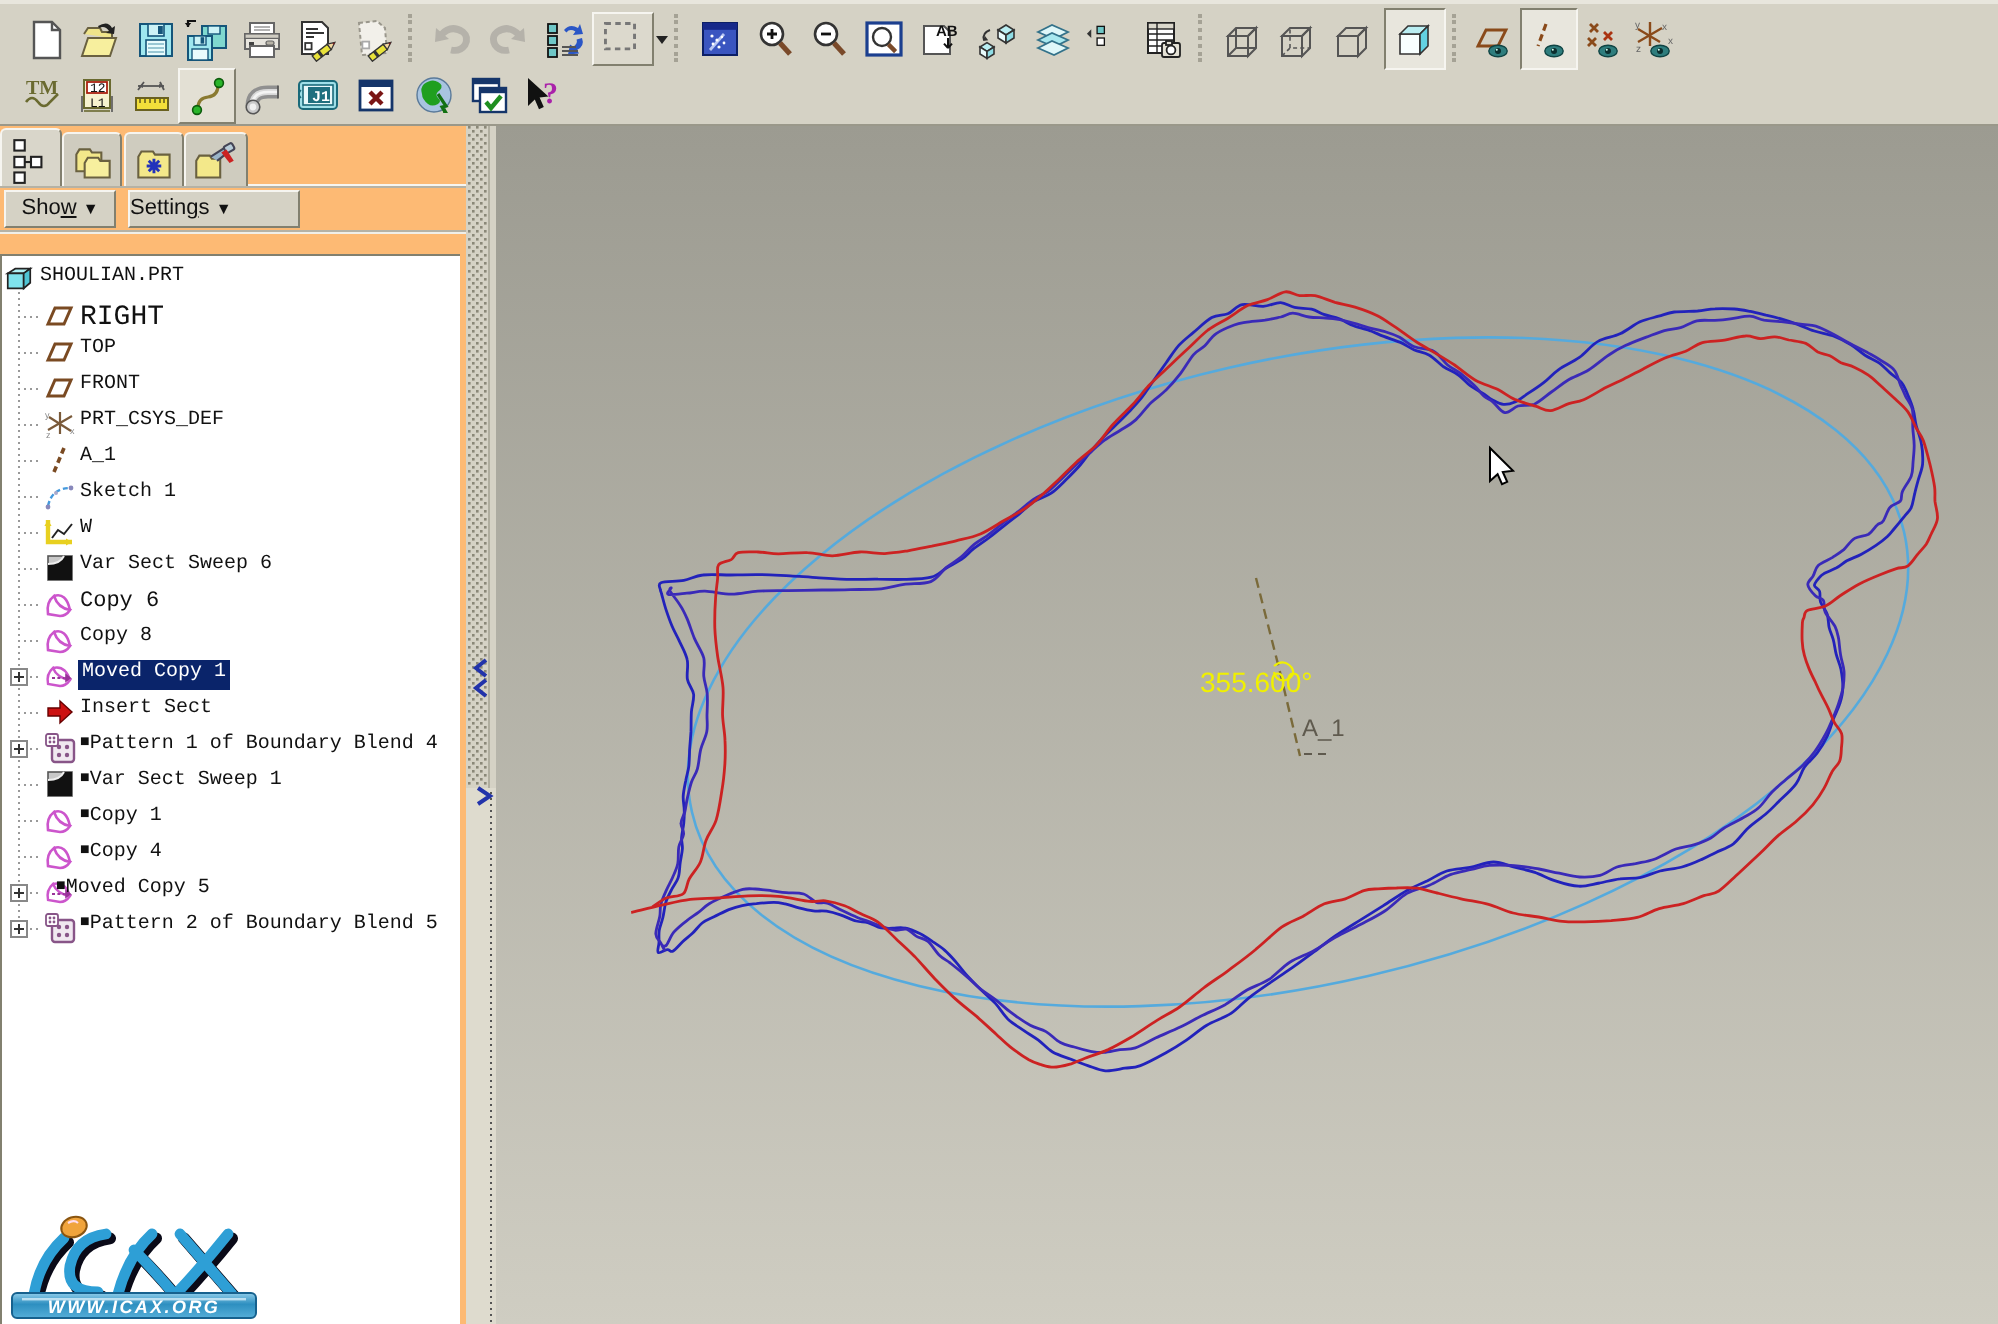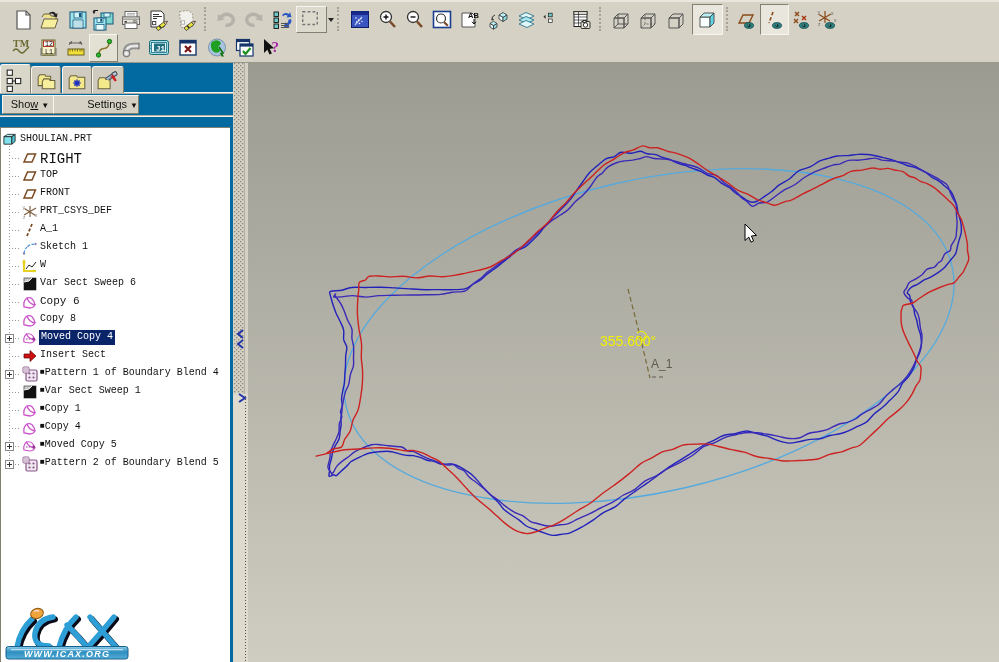--- a/index.html
+++ b/index.html
@@ -290,21 +290,21 @@
       <rect x="2.5" y="2.5" width="13" height="2.6" fill="#15356a"></rect>
       <rect x="6" y="7" width="13" height="12" fill="#fff" stroke="#15356a" stroke-width="1.2"></rect>
       <rect x="6" y="7" width="13" height="2.6" fill="#15356a"></rect>
       <path d="M9 14 l2.5 3 l5 -6" fill="none" stroke="#1f8f1f" stroke-width="2.2"></path>
     </svg>
     <svg style="position:absolute;left:261px;top:37px" width="22" height="22" viewBox="0 0 22 22">
       <path d="M3 2 l0 14 l3.4 -3.2 l2.1 4.8 l2.4 -1.1 l-2.1 -4.7 l4.4 -0.6 z" fill="#111"></path>
       <text x="10.5" y="14.5" font-family="Liberation Serif" font-size="15" font-weight="bold" fill="#aa22aa">?</text>
     </svg>
   </div>
-<div class="abs" style="left:0;top:63px;width:233px;height:599px;background:#0369a1">
+<div class="abs" style="left:0;top:63px;width:233px;height:599px;background:#fdba74">
     <div class="abs" style="left:0px;top:1px;width:31px;height:30px;border-top:1px solid #f6f5f0;border-left:1px solid #f6f5f0;border-right:1px solid #82806f;border-top-left-radius:3px;border-top-right-radius:3px; border-bottom:1px solid #d5d2c5;background:#d9d6ca;"></div>
     <svg style="position:absolute;left:3px;top:5px" width="25" height="25" viewBox="0 0 22 24">
       <g fill="#fff" stroke="#222" stroke-width="1">
         <rect x="3" y="2" width="5" height="5"></rect>
         <rect x="3" y="10" width="5" height="5"></rect>
         <rect x="3" y="17.5" width="5" height="5"></rect>
         <rect x="11" y="10" width="5" height="5"></rect>
       </g>
       <path d="M8 12.5 h3" stroke="#222"></path>
     </svg>
@@ -324,21 +324,21 @@
     <div class="abs" style="left:92px;top:3px;width:32px;height:27px;border-top:1px solid #f6f5f0;border-left:1px solid #f6f5f0;border-right:1px solid #82806f;border-top-left-radius:3px;border-top-right-radius:3px; background:#cfccbf;"></div>
     <svg style="position:absolute;left:95px;top:7px" width="25" height="25" viewBox="0 0 22 24">
       <path d="M2 10 l1.5 -2.5 h5 l1 1.5 h4 v9 h-11.5 z" fill="#f3e88a" stroke="#6a6140"></path>
       <path d="M9 8 l7 -4.5 l2.5 1.5 l-6.5 5" fill="#9ab4c8" stroke="#445"></path>
       <rect x="15.5" y="2.5" width="4.5" height="3.5" rx="1" fill="#b8ccd8" stroke="#445" transform="rotate(-30 17 4)"></rect>
       <path d="M14 6 l4 5 l2 -1 l-3.5 -5.5" fill="#cc2222"></path>
     </svg>
     <div class="abs" style="left:124px;top:29px;width:109px;height:1px;background:#f6f5f0"></div>
     <div class="abs" style="left:0;top:30px;width:233px;height:1px;background:#b5b2a5"></div>
     <div class="abs raised" style="left:2px;top:32px;width:56px;height:19px;background:#d5d2c5;font-size:11px;color:#111;text-align:center;line-height:17px">Sho<span style="text-decoration:underline">w</span> <span style="font-size:8px">▼</span></div>
-    <div class="abs raised" style="left:53px;top:32px;width:86px;height:19px;background:#d5d2c5;font-size:11px;color:#111;text-align:right;line-height:17px">Settin<span style="text-decoration:underline">g</span>s <span style="font-size:8px">▼</span></div>
+    <div class="abs raised" style="left:64px;top:32px;width:86px;height:19px;background:#d5d2c5;font-size:11px;color:#111;text-align:left;line-height:17px">Settin<span style="text-decoration:underline">g</span>s <span style="font-size:8px">▼</span></div>
     <div class="abs" style="left:0;top:52px;width:233px;height:1px;background:#b5b2a5"></div>
     <div class="abs" style="left:0;top:53px;width:233px;height:1px;background:#f0efe8"></div>
     <div class="abs" style="left:0;top:64px;width:230px;height:535px;background:#fff;border-top:1px solid #82806f;border-left:1px solid #82806f"></div>
   </div>
 <div class="abs" style="left:0;top:0;width:233px;height:606px">
     <div class="abs" style="left:9px;top:146px;width:1px;height:318px;background-image:repeating-linear-gradient(to bottom,#999 0,#999 1px,transparent 1px,transparent 3px)"></div>
     <svg style="position:absolute;left:2px;top:132px" width="15" height="15" viewBox="0 0 16 16">
       <path d="M2 5 l4 -2.5 l8 0 l-3.5 2.5 z" fill="#aff0f4" stroke="#222" stroke-width="0.9"></path>
       <path d="M2 5 v8 l8.5 0 v-8 z" fill="#7fe2ec" stroke="#222" stroke-width="0.9"></path>
       <path d="M10.5 5 l3.5 -2.5 v7.5 l-3.5 3 z" fill="#4fc4d4" stroke="#222" stroke-width="0.9"></path>
@@ -410,21 +410,21 @@
     <div class="abs" style="left:5px;top:334px;width:9px;height:9px;background:#fff;border:1px solid #888"></div>
     <div class="abs" style="left:7px;top:338px;width:5px;height:1px;background:#333"></div>
     <div class="abs" style="left:9px;top:336px;width:1px;height:5px;background:#333"></div>
     <svg style="position:absolute;left:22px;top:330px" width="16" height="16" viewBox="0 0 16 16">
       <path d="M2 12 q-1 -5 2.5 -8 q2 5 8.5 6 q-2 3 -5 3 z" fill="none" stroke="#cc55cc" stroke-width="1.2"></path>
       <path d="M4.5 4 q6 -1.5 8.5 6" fill="none" stroke="#cc55cc" stroke-width="1.2"></path>
       <path d="M4 9 h6" stroke="#993399" stroke-width="1" stroke-dasharray="1.5 1.2"></path>
       <path d="M10 9 l3 0 l-2 -1.6 v3.2 l2 -1.6" fill="#993399" stroke="#993399" stroke-width="0.8"></path>
     </svg>
     <div class="abs" style="left:39px;top:330px;width:76px;height:15px;background:#0a246a"></div>
-    <div class="abs mono" style="left:41px;top:331px;font-size:10px;color:#fff;white-space:pre">Moved Copy 4</div>
+    <div class="abs mono" style="left:41px;top:331px;font-size:10px;color:#fff;white-space:pre">Moved Copy 1</div>
     <div class="abs" style="left:9px;top:356px;width:12px;height:1px;background-image:repeating-linear-gradient(to right,#999 0,#999 1px,transparent 1px,transparent 3px)"></div>
     <svg style="position:absolute;left:22px;top:348px" width="16" height="16" viewBox="0 0 16 16">
       <path d="M2 6 h6 v-3.5 l6 5.5 l-6 5.5 v-3.5 h-6 z" fill="#cc1111" stroke="#660000" stroke-width="0.7"></path>
     </svg>
     <div class="abs mono" style="left:40px;top:349px;font-size:10px;color:#111;white-space:pre">Insert Sect</div>
     <div class="abs" style="left:9px;top:374px;width:12px;height:1px;background-image:repeating-linear-gradient(to right,#999 0,#999 1px,transparent 1px,transparent 3px)"></div>
     <div class="abs" style="left:5px;top:370px;width:9px;height:9px;background:#fff;border:1px solid #888"></div>
     <div class="abs" style="left:7px;top:374px;width:5px;height:1px;background:#333"></div>
     <div class="abs" style="left:9px;top:372px;width:1px;height:5px;background:#333"></div>
     <svg style="position:absolute;left:22px;top:366px" width="16" height="16" viewBox="0 0 16 16">
@@ -466,21 +466,21 @@
     <div class="abs" style="left:9px;top:446px;width:12px;height:1px;background-image:repeating-linear-gradient(to right,#999 0,#999 1px,transparent 1px,transparent 3px)"></div>
     <div class="abs" style="left:5px;top:442px;width:9px;height:9px;background:#fff;border:1px solid #888"></div>
     <div class="abs" style="left:7px;top:446px;width:5px;height:1px;background:#333"></div>
     <div class="abs" style="left:9px;top:444px;width:1px;height:5px;background:#333"></div>
     <svg style="position:absolute;left:22px;top:438px" width="16" height="16" viewBox="0 0 16 16">
       <path d="M2 12 q-1 -5 2.5 -8 q2 5 8.5 6 q-2 3 -5 3 z" fill="none" stroke="#cc55cc" stroke-width="1.2"></path>
       <path d="M4.5 4 q6 -1.5 8.5 6" fill="none" stroke="#cc55cc" stroke-width="1.2"></path>
       <path d="M4 9 h6" stroke="#993399" stroke-width="1" stroke-dasharray="1.5 1.2"></path>
       <path d="M10 9 l3 0 l-2 -1.6 v3.2 l2 -1.6" fill="#993399" stroke="#993399" stroke-width="0.8"></path>
     </svg>
-    <div class="abs mono" style="left:40px;top:439px;font-size:10px;color:#111;white-space:pre"><span style="font-size:8px;vertical-align:1px">■</span>Moved Copy 5</div>
+    <div class="abs mono" style="left:28px;top:439px;font-size:10px;color:#111;white-space:pre"><span style="font-size:8px;vertical-align:1px">■</span>Moved Copy 5</div>
     <div class="abs" style="left:9px;top:464px;width:12px;height:1px;background-image:repeating-linear-gradient(to right,#999 0,#999 1px,transparent 1px,transparent 3px)"></div>
     <div class="abs" style="left:5px;top:460px;width:9px;height:9px;background:#fff;border:1px solid #888"></div>
     <div class="abs" style="left:7px;top:464px;width:5px;height:1px;background:#333"></div>
     <div class="abs" style="left:9px;top:462px;width:1px;height:5px;background:#333"></div>
     <svg style="position:absolute;left:22px;top:456px" width="16" height="16" viewBox="0 0 16 16">
       <rect x="4" y="4" width="11" height="11" rx="1.5" fill="#f0e8f0" stroke="#885588" stroke-width="1.2"></rect>
       <g fill="#885588">
         <circle cx="7.5" cy="7.5" r="1.1"></circle>
         <circle cx="11.5" cy="7.5" r="1.1"></circle>
         <circle cx="7.5" cy="11.5" r="1.1"></circle>

